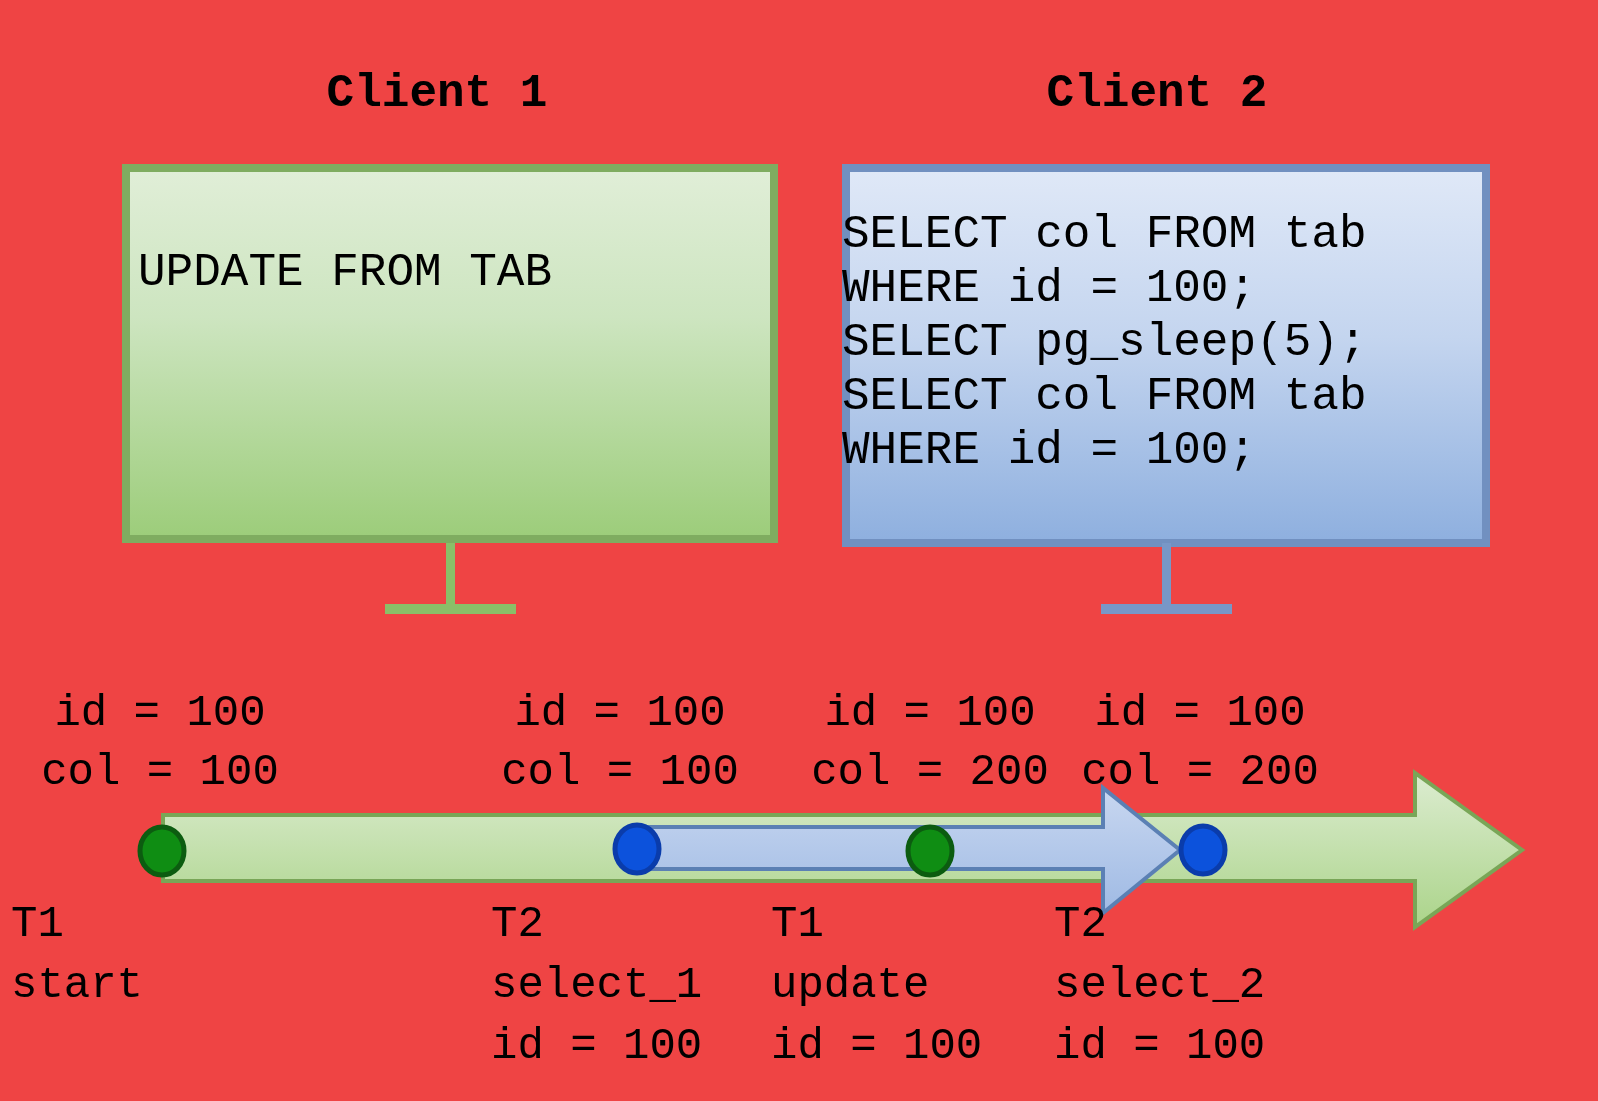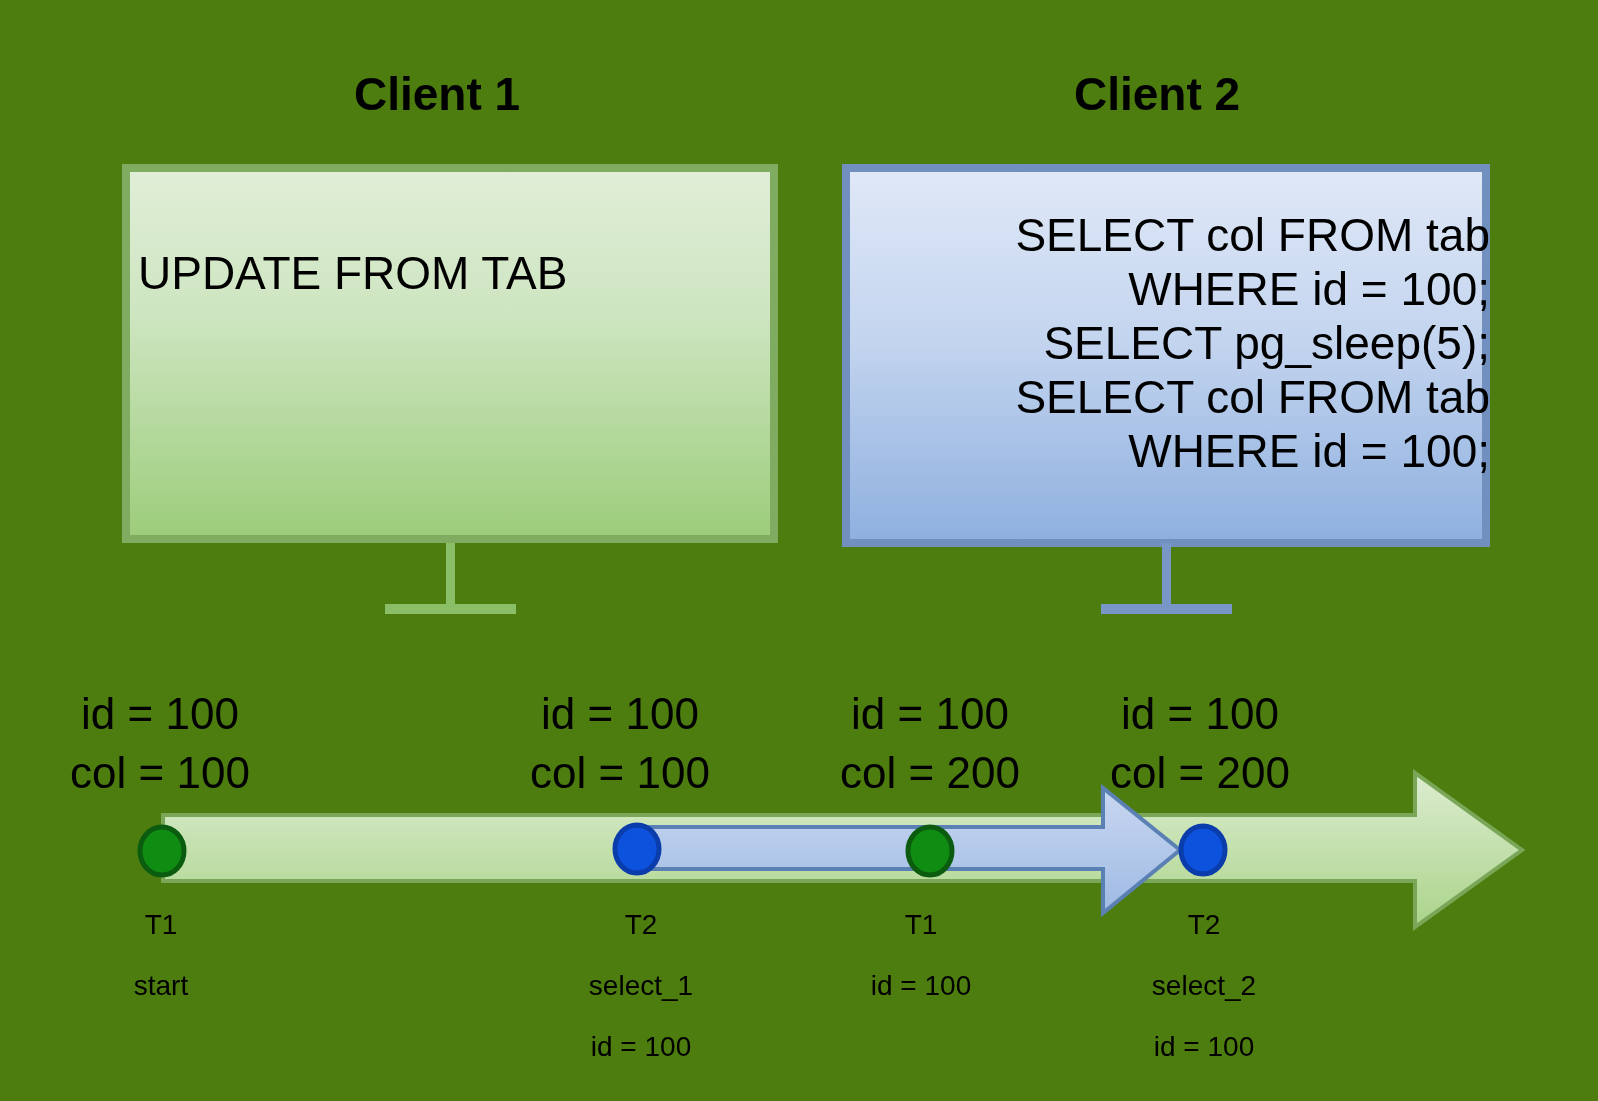--- a/index.html
+++ b/index.html
@@ -1,21 +1,21 @@
 <!DOCTYPE html>
 <html><head>
 <meta charset="utf-8">
 <style>
   html, body { margin: 0; padding: 0; background: #ffffff; }
   .stage {
     position: relative;
     width: 1598px;
     height: 1101px;
-    background: #4d7c0f;
-    font-family: Liberation Sans, sans-serif;
+    background: #ef4444;
+    font-family: Liberation Mono, monospace;
     color: #000000;
     overflow: hidden;
   }
   .client-title {
     position: absolute;
     top: 68px;
     width: 400px;
     text-align: center;
     font-size: 46px;
     font-weight: bold;
@@ -39,21 +39,21 @@
   }
   .monitor-box.blue {
     left: 842px;
     width: 648px;
     height: 383px;
     border: 8px solid #7190c0;
     background: linear-gradient(to bottom, #dfe8f7 0%, #c4d5ef 45%, #8fb0df 100%);
   }
   .sql-block { position: absolute; font-size: 46px; line-height: 54px; }
   .sql-block.left { left: 138px; top: 246px; text-align: left; }
-  .sql-block.center { left: 842px; top: 208px; width: 648px; text-align: right; }
+  .sql-block.center { left: 842px; top: 208px; width: 648px; text-align: left; }
   .sql-line { white-space: nowrap; }
 
   .stand { position: absolute; }
   .stand.green { background: #8abf68; }
   .stand.blue { background: #7897c7; }
   #client1-stand-neck { left: 446px; top: 543px; width: 9px;  height: 67px; }
   #client1-stand-base { left: 385px; top: 604px; width: 131px; height: 10px; }
   #client2-stand-neck { left: 1162px; top: 543px; width: 9px;  height: 67px; }
   #client2-stand-base { left: 1101px; top: 604px; width: 131px; height: 10px; }
 
@@ -69,22 +69,22 @@
   }
   #state-1 { left: 10px; }
   #state-2 { left: 470px; }
   #state-3 { left: 780px; }
   #state-4 { left: 1050px; }
 
   .event-label {
     position: absolute;
     top: 894px;
     width: 300px;
-    text-align: center;
-    font-size: 28px;
+    text-align: left;
+    font-size: 44px;
     line-height: 61px;
   }
   #event-1 { left: 11px; }
   #event-2 { left: 491px; }
   #event-3 { left: 771px; }
   #event-4 { left: 1054px; }
   .lbl-line { white-space: nowrap; }
 </style>
 </head>
 <body>
@@ -156,20 +156,21 @@
     <div class="lbl-line">start</div>
     <div class="lbl-line"></div>
   </div>
   <div class="event-label" id="event-2">
     <div class="lbl-line">T2</div>
     <div class="lbl-line">select_1</div>
     <div class="lbl-line">id = 100</div>
   </div>
   <div class="event-label" id="event-3">
     <div class="lbl-line">T1</div>
+    <div class="lbl-line">update</div>
     <div class="lbl-line">id = 100</div>
   </div>
   <div class="event-label" id="event-4">
     <div class="lbl-line">T2</div>
     <div class="lbl-line">select_2</div>
     <div class="lbl-line">id = 100</div>
   </div>
 
 </div>
 

